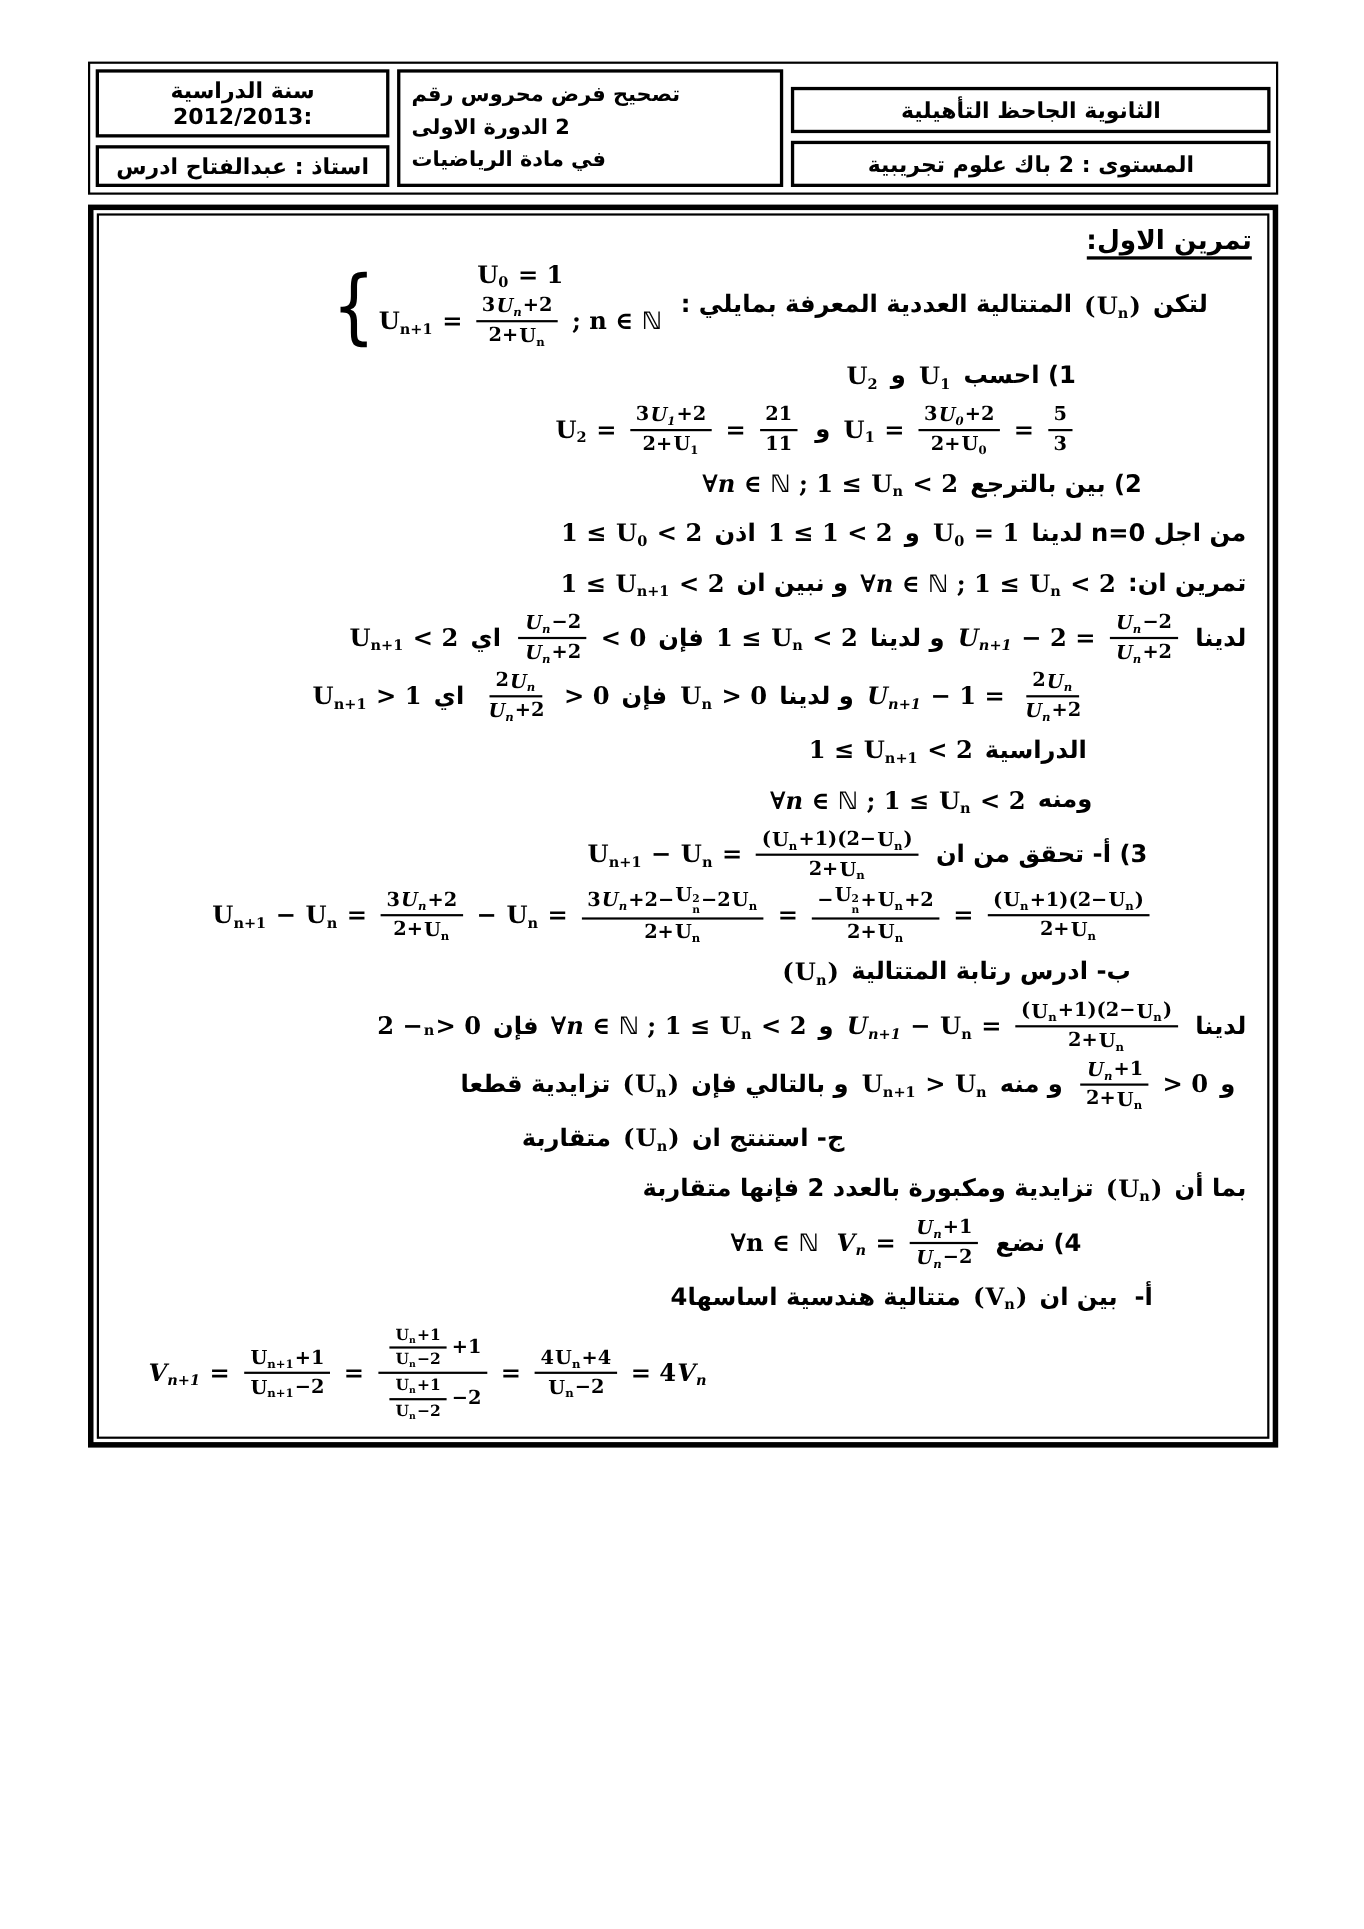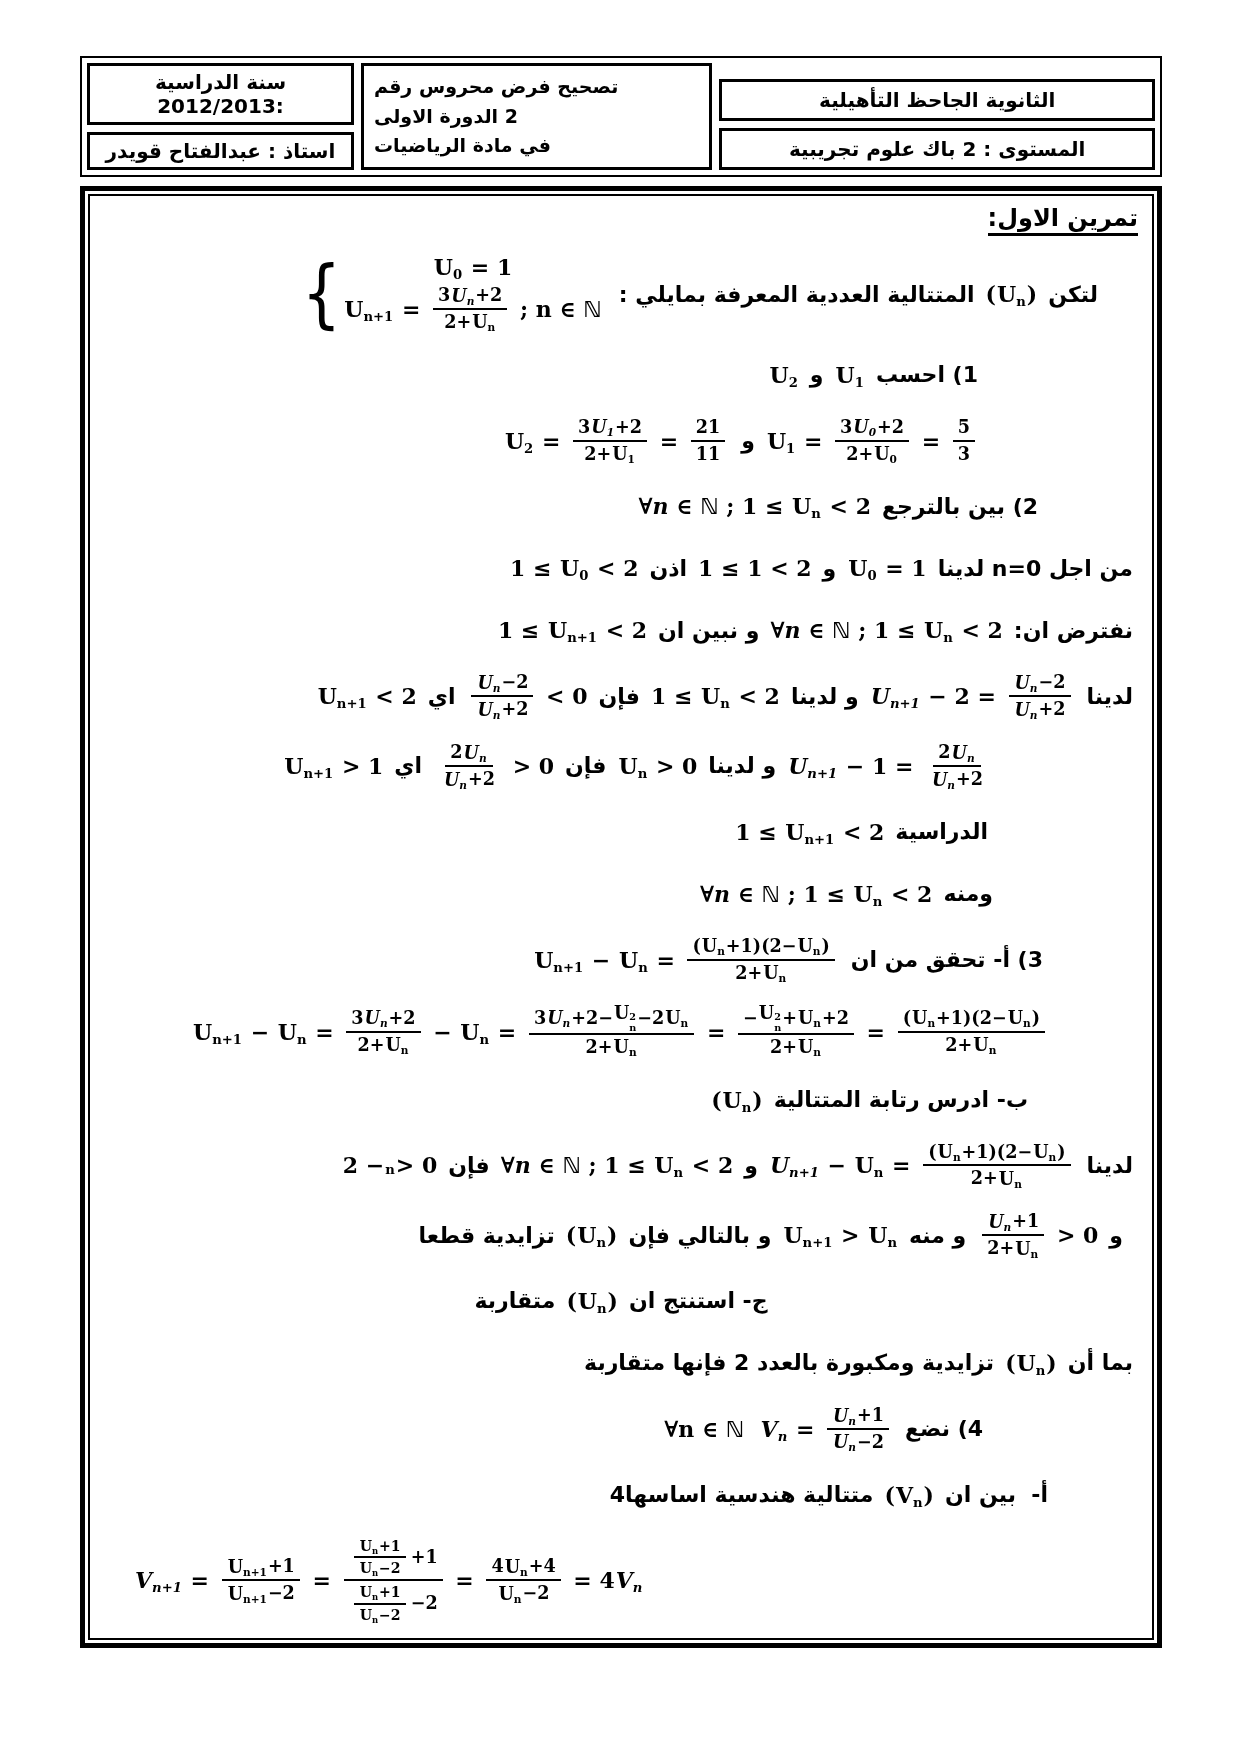--- a/index.html
+++ b/index.html
@@ -8,21 +8,21 @@
   
   .header{direction:rtl;display:flex;gap:7px;border:2px solid #000;padding:5px;box-sizing:border-box;}
   .hcol{display:flex;flex-direction:column;gap:7px;}
   .hcol-right{flex:1.55;margin-top:16px;}
   .hcol-mid{flex:1.25;}
   .hcol-left{flex:0.95;}
   .hbox{border:3px solid #000;padding:4px 10px;font-weight:bold;font-size:20px;
         display:flex;align-items:center;justify-content:center;text-align:center;flex:1;box-sizing:border-box;}
   .hbox-tall{flex-direction:column;line-height:1.55;font-size:19px;align-items:flex-end;}
   
-  .frame{margin-top:9px;border:5px solid #000;padding:3px;height:1462px;box-sizing:border-box;}
+  .frame{margin-top:9px;border:5px solid #000;padding:3px;height:1130px;box-sizing:border-box;}
   .frame-inner{border:2px solid #000;height:100%;box-sizing:border-box;
                display:flex;flex-direction:column;justify-content:space-between;
                padding:8px 14px 12px;direction:rtl;overflow:hidden;}
   .heading-line{direction:rtl;}
   .heading{font-size:24px;font-weight:bold;border-bottom:3px solid #000;padding-bottom:1px;display:inline-block;}
   
   .line{display:flex;direction:rtl;align-items:center;gap:11px;min-height:44px;
         font-size:22px;font-weight:bold;box-sizing:border-box;}
   .line.ar{justify-content:flex-start;}
   .line.ac{justify-content:center;}
@@ -65,21 +65,21 @@
         <div>تصحيح فرض محروس رقم</div>
         <div>2 الدورة الاولى</div>
         <div>في مادة الرياضيات</div>
       </div>
     </div>
     <div class="hcol hcol-left">
       <div class="hbox">
         <span>سنة الدراسية :2012/2013</span>
       </div>
       <div class="hbox">
-        <span>استاذ : عبدالفتاح قويدر</span>
+        <span>استاذ : عبدالفتاح ادرس</span>
       </div>
     </div>
   </div>
 
   <div class="frame">
     <div class="frame-inner">
       <div class="heading-line">
         <span class="heading">تمرين الاول:</span>
       </div>
 
@@ -112,21 +112,21 @@
         </div>
         <div class="line ar" style="padding-right: 5px;">
           <span class="tk">من اجل n=0 لدينا</span>
           <span class="grp"><span class="ss"><span class="bb">U</span><span class="sb">0</span></span><span class="tk"> = 1</span></span>
           <span class="tk">و</span>
           <span class="grp"><span class="tk">1 ≤ 1 &lt; 2</span></span>
           <span class="tk">اذن</span>
           <span class="grp"><span class="tk">1 ≤ </span><span class="ss"><span class="bb">U</span><span class="sb">0</span></span><span class="tk"> &lt; 2</span></span>
         </div>
         <div class="line ar" style="padding-right: 5px;">
-          <span class="tk">نفترض ان:</span>
+          <span class="tk">تمرين ان:</span>
           <span class="grp"><span class="tk">∀</span><span class="tk it">n</span><span class="tk"> ∈ ℕ ; 1 ≤ </span><span class="ss"><span class="bb">U</span><span class="sb">n</span></span><span class="tk"> &lt; 2</span></span>
           <span class="tk">و نبين ان</span>
           <span class="grp"><span class="tk">1 ≤ </span><span class="ss"><span class="bb">U</span><span class="sb">n+1</span></span><span class="tk"> &lt; 2</span></span>
         </div>
         <div class="line ar" style="padding-right: 5px;">
           <span class="tk">لدينا</span>
           <span class="grp"><span class="ss it"><span class="bb">U</span><span class="sb">n+1</span></span><span class="tk"> − 2 = </span><span class="frac"><span class="num"><span class="ss it"><span class="bb">U</span><span class="sb">n</span></span><span class="tk">−2</span></span><span class="den"><span class="ss it"><span class="bb">U</span><span class="sb">n</span></span><span class="tk">+2</span></span></span></span>
           <span class="tk">و لدينا</span>
           <span class="grp"><span class="tk">1 ≤ </span><span class="ss"><span class="bb">U</span><span class="sb">n</span></span><span class="tk"> &lt; 2</span></span>
           <span class="tk">فإن</span>

